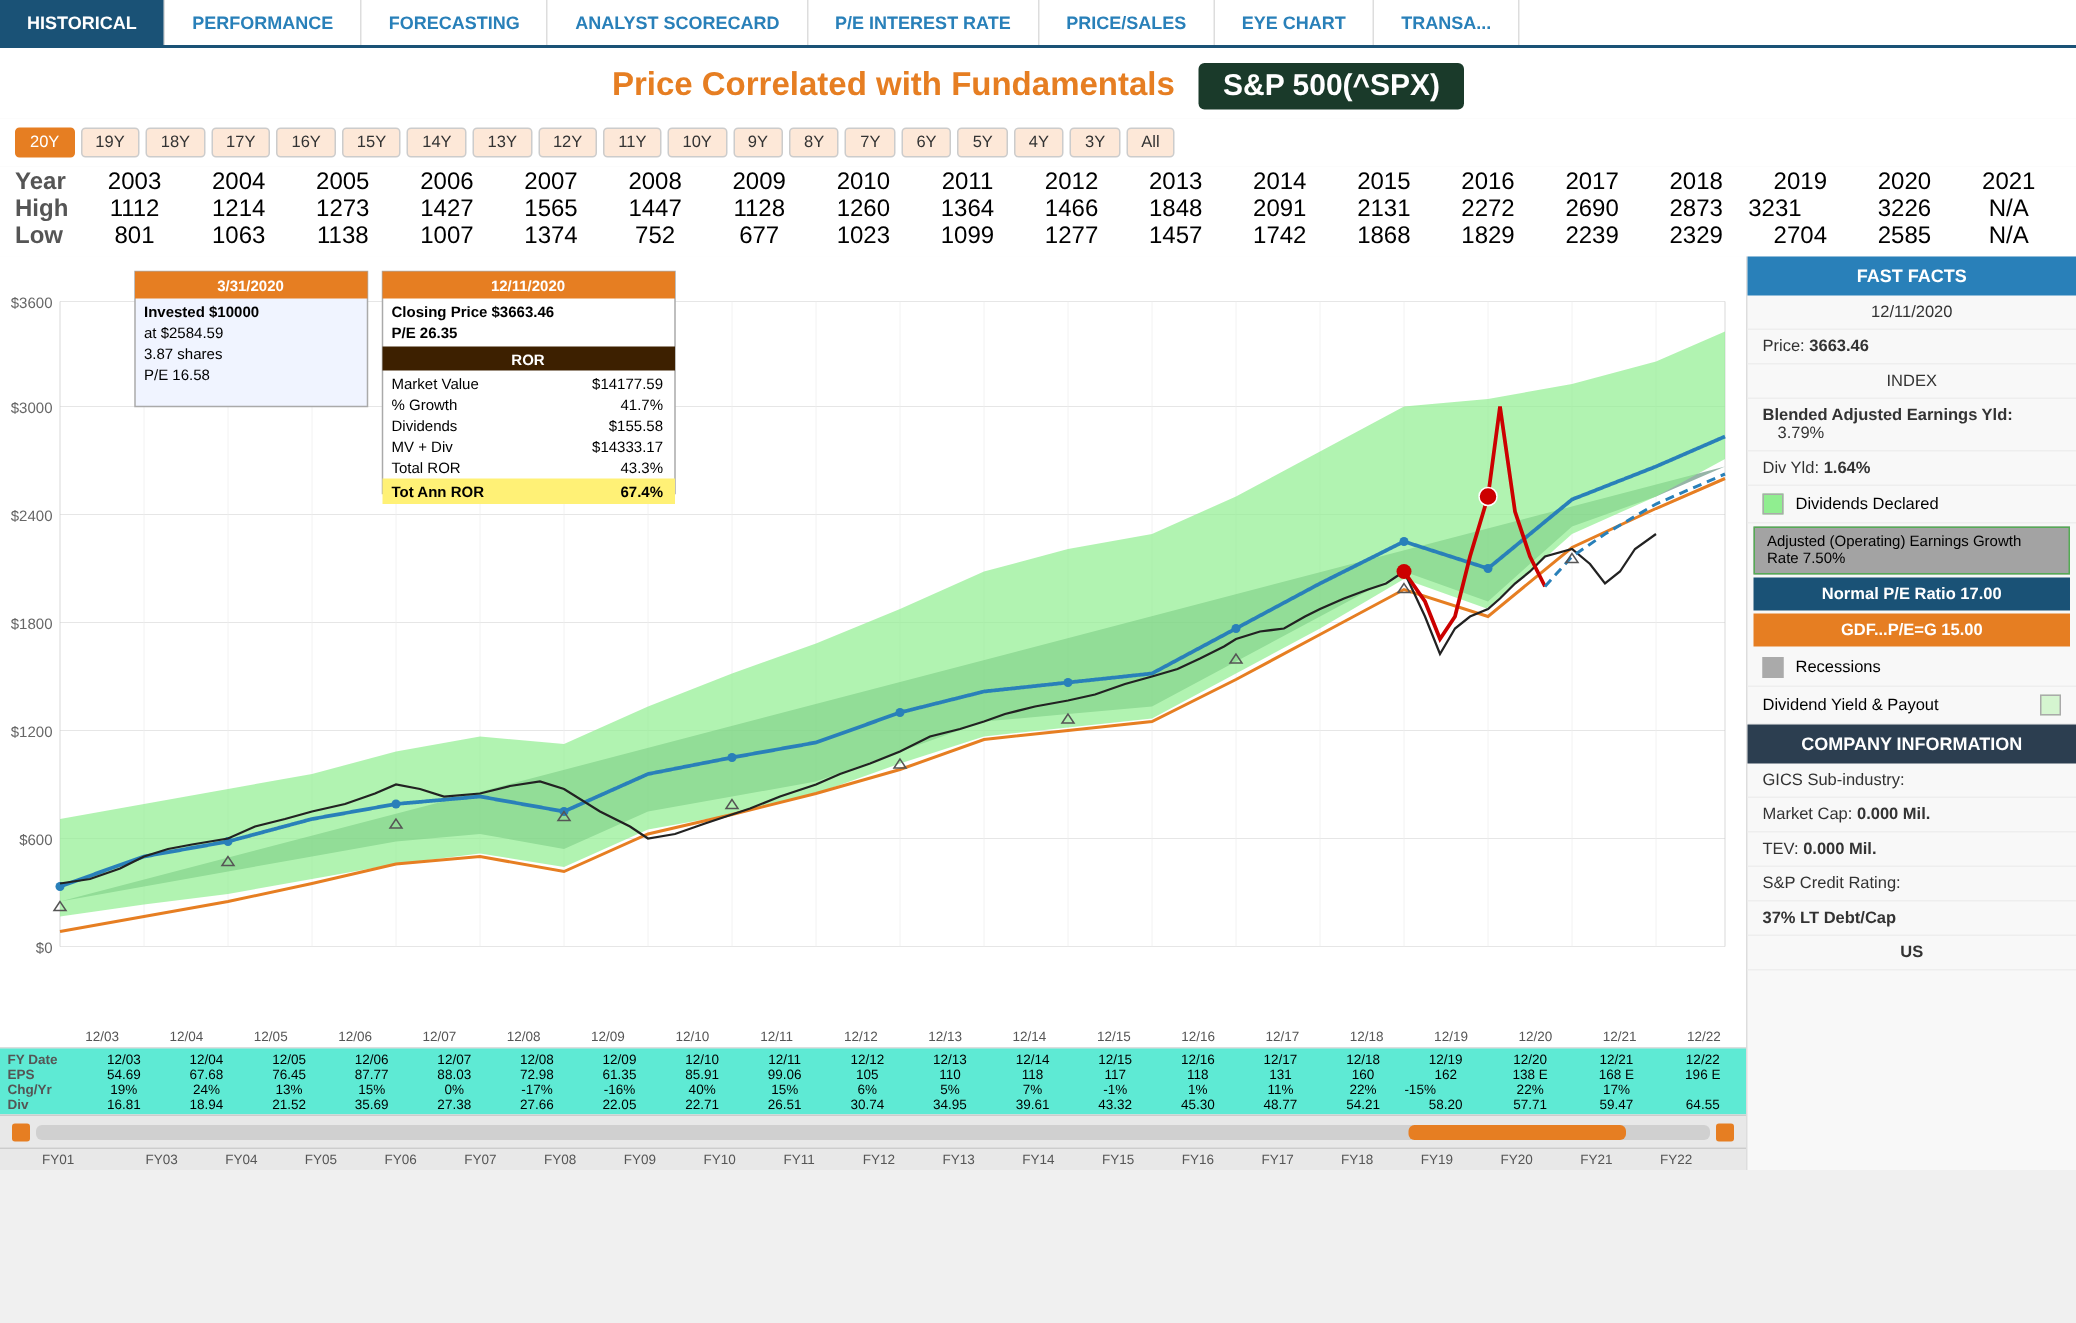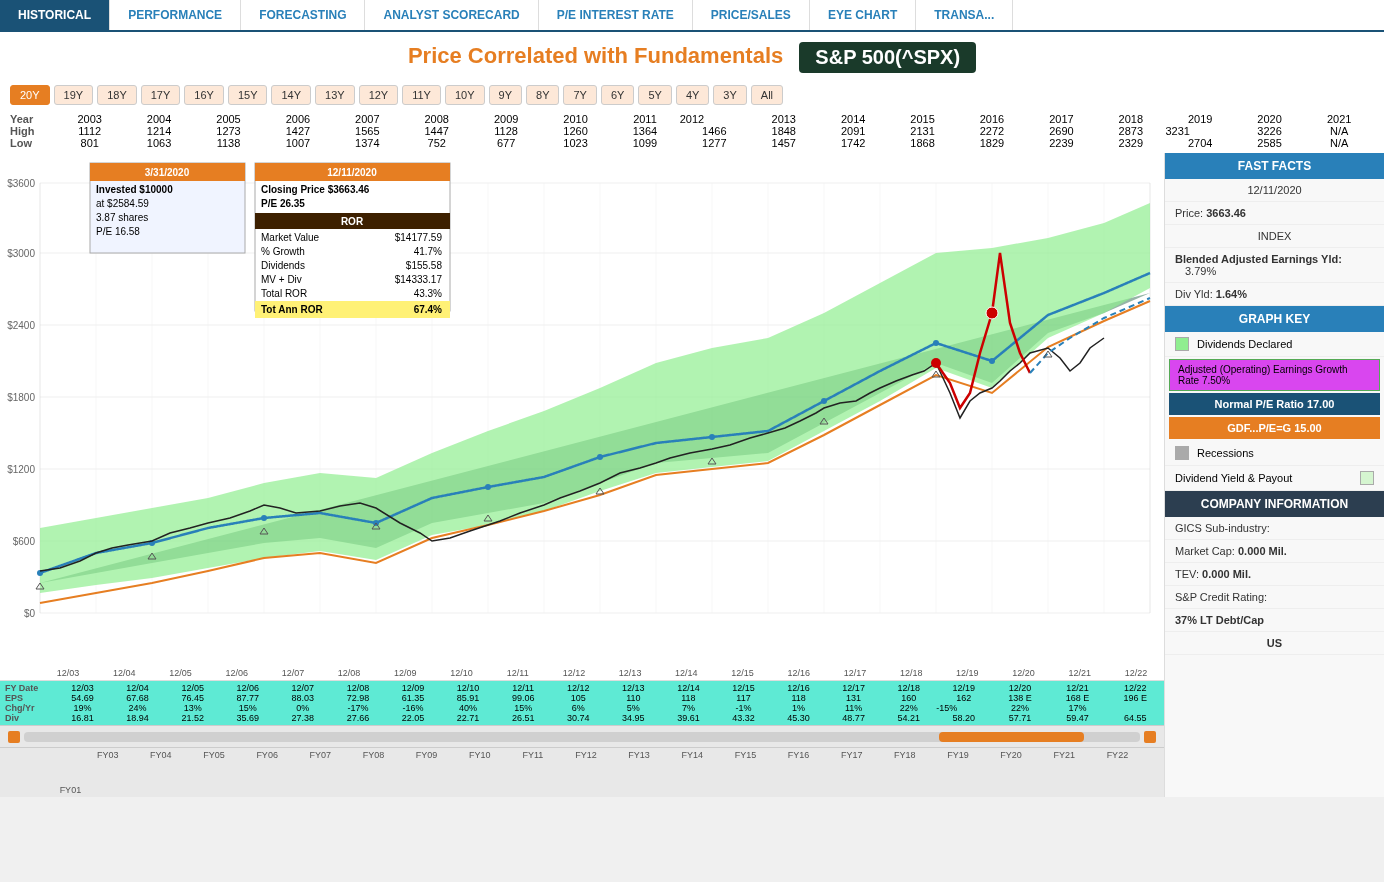--- a/index.html
+++ b/index.html
@@ -172,34 +172,34 @@
   <button class="year-btn">8Y</button>
   <button class="year-btn">7Y</button>
   <button class="year-btn">6Y</button>
   <button class="year-btn">5Y</button>
   <button class="year-btn">4Y</button>
   <button class="year-btn">3Y</button>
   <button class="year-btn">All</button>
 </div>
 
 <div style="background:#fff; padding: 2px 10px 4px 10px;">
-  <table style="width:100%; font-size:11px; border-collapse:collapse;">
+  <table style="width:100%; font-size:16px; border-collapse:collapse;">
     <tbody>
         <tr>
       <td style="font-weight:bold; width:45px; color:#555;">Year</td>
       <td style="text-align:center;">2003</td>
       <td style="text-align:center;">2004</td>
       <td style="text-align:center;">2005</td>
       <td style="text-align:center;">2006</td>
       <td style="text-align:center;">2007</td>
       <td style="text-align:center;">2008</td>
       <td style="text-align:center;">2009</td>
       <td style="text-align:center;">2010</td>
       <td style="text-align:center;">2011</td>
-      <td style="">2012</td>
+      <td style="text-align:center;">2012</td>
       <td style="text-align:center;">2013</td>
       <td style="text-align:center;">2014</td>
       <td style="text-align:center;">2015</td>
       <td style="text-align:center;">2016</td>
       <td style="text-align:center;">2017</td>
       <td style="text-align:center;">2018</td>
       <td style="text-align:center;">2019</td>
       <td style="text-align:center;">2020</td>
       <td style="text-align:center;">2021</td>
     </tr>
@@ -503,21 +503,21 @@
 
     <div style="height:22px; background:#e8e8e8; display:flex; align-items:center; padding:0 8px; gap:4px; border-top:1px solid #ccc;">
       <div style="width:12px; height:12px; background:#e67e22; border-radius:2px; cursor:pointer;"></div>
       <div style="flex:1; height:10px; background:#d0d0d0; border-radius:4px; position:relative;">
         <div style="position:absolute; right:5%; height:100%; width:13%; background:#e67e22; border-radius:4px;"></div>
       </div>
       <div style="width:12px; height:12px; background:#e67e22; border-radius:2px; cursor:pointer;"></div>
     </div>
 
     <div style="display:flex; background:#e8e8e8; padding: 2px 20px 2px 28px; font-size:9px; color:#555; gap:0; border-top:1px solid #ccc;">
-      <div style="flex:1; text-align:right;margin-top:35px;">FY01</div>
+      <div style="flex:1; text-align:left;">FY01</div>
       <div style="flex:1; text-align:center;">FY03</div>
       <div style="flex:1; text-align:center;">FY04</div>
       <div style="flex:1; text-align:center;">FY05</div>
       <div style="flex:1; text-align:center;">FY06</div>
       <div style="flex:1; text-align:center;">FY07</div>
       <div style="flex:1; text-align:center;">FY08</div>
       <div style="flex:1; text-align:center;">FY09</div>
       <div style="flex:1; text-align:center;">FY10</div>
       <div style="flex:1; text-align:center;">FY11</div>
       <div style="flex:1; text-align:center;">FY12</div>
@@ -543,28 +543,27 @@
     </div>
     <div class="sidebar-row center">INDEX</div>
     <div class="sidebar-row">
       <strong>Blended Adjusted Earnings Yld:</strong><br>
       <span style="padding-left:10px;">3.79%</span>
     </div>
     <div class="sidebar-row">
       <span>Div Yld:</span> <strong>1.64%</strong>
     </div>
 
-    <div class="sidebar-section-header">GRAPH KEY</div>
 
     <div class="graph-key-item">
       <div class="legend-box legend-green"></div>
       <span>Dividends Declared</span>
     </div>
 
-    <div style="background:#d946ef; padding:4px 8px; font-size:10px; margin:2px 4px; border:1px solid #5a5;">
+    <div style="background:#a3a3a3; padding:4px 8px; font-size:10px; margin:2px 4px; border:1px solid #5a5;">
       <span>Adjusted (Operating) Earnings Growth Rate 7.50%</span>
     </div>
 
     <div style="background:#1a5276; padding:5px 8px; font-size:11px; font-weight:bold; color:#fff; margin:2px 4px; text-align:center;">
       <span>Normal P/E Ratio 17.00</span>
     </div>
 
     <div style="background:#e67e22; padding:5px 8px; font-size:11px; font-weight:bold; color:#fff; margin:2px 4px; text-align:center;">
       <span>GDF...P/E=G 15.00</span>
     </div>

